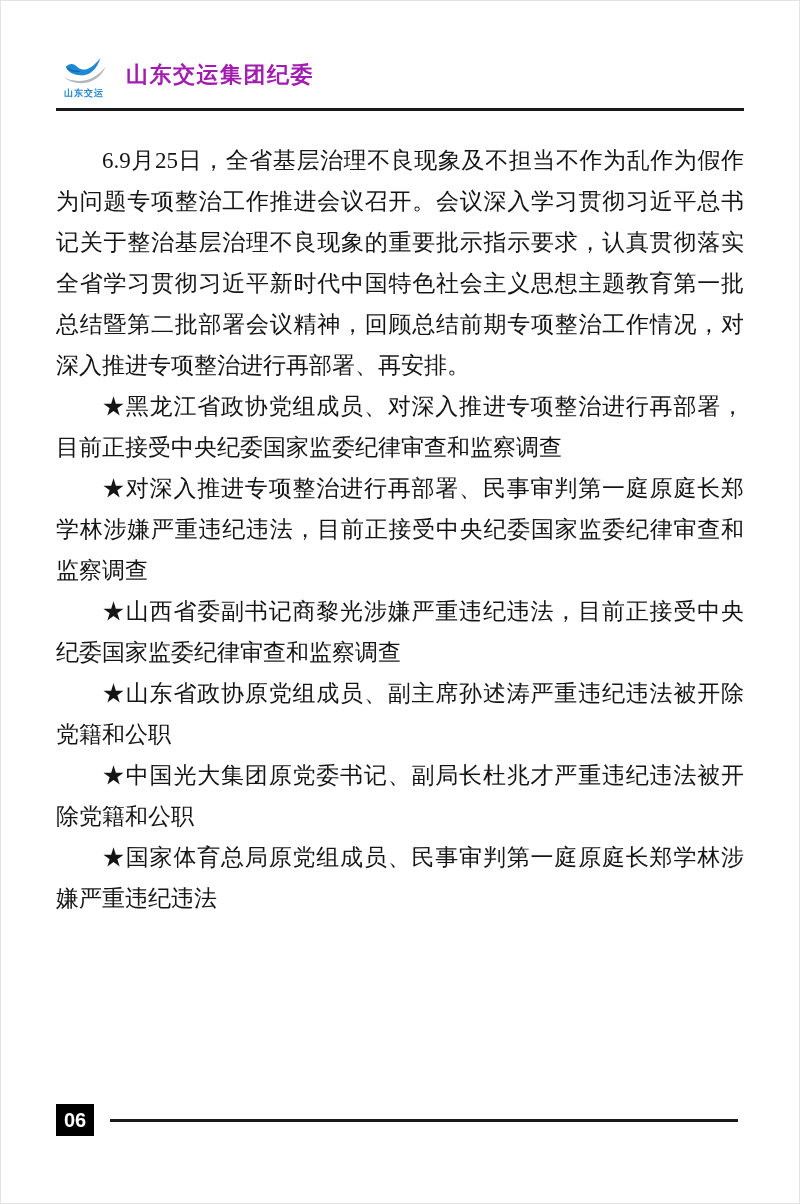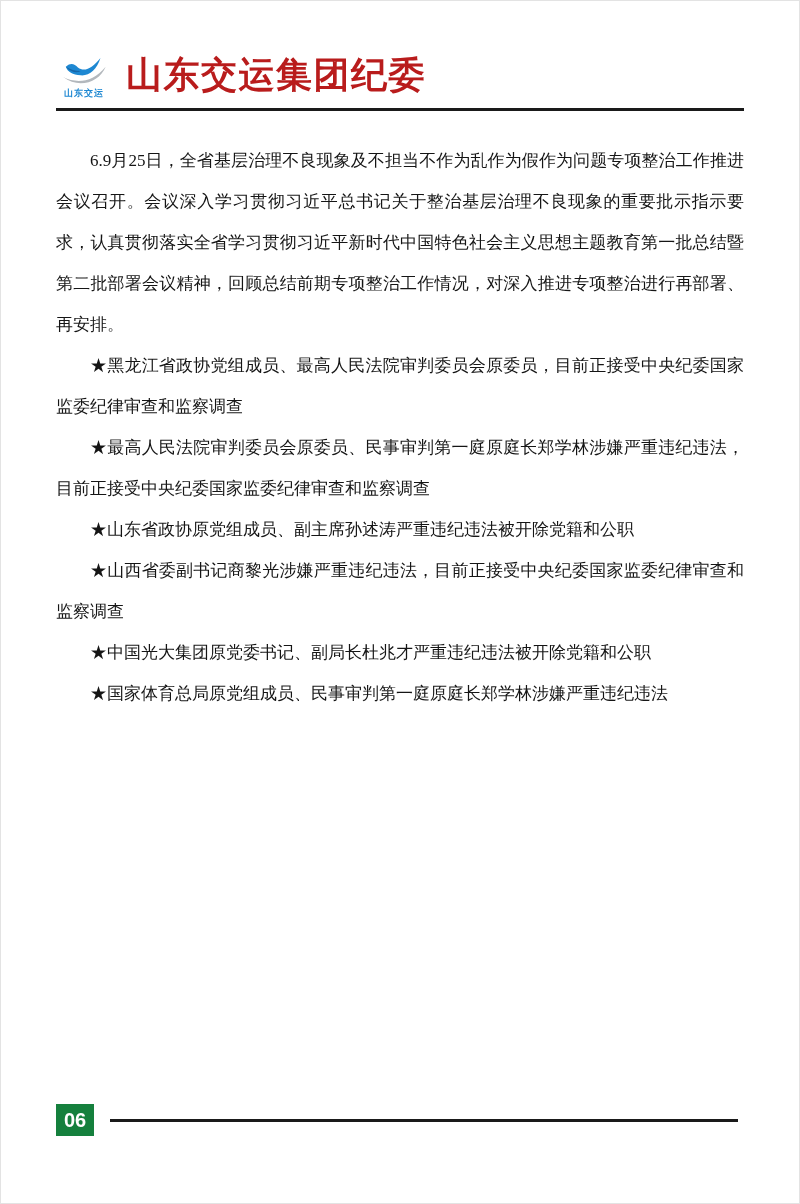--- a/index.html
+++ b/index.html
@@ -41,34 +41,34 @@
     font-size: 9px;
     font-weight: bold;
     color: #1e88d2;
     letter-spacing: 1px;
     margin-top: -2px;
     white-space: nowrap;
   }
   .org-title {
     font-family: "Liberation Sans", sans-serif;
     font-weight: bold;
-    font-size: 36px;
+    font-size: 22px;
     letter-spacing: 1.5px;
-    color: #b91c1c;
+    color: #a21caf;
     line-height: 1;
     padding-bottom: 4px;
   }
 
   
   .document-body {
     position: absolute;
     left: 55px;
     right: 55px;
     top: 139px;
-    font-size: 17px;
+    font-size: 23px;
     line-height: 41px;
     text-align: justify;
     text-justify: inter-ideograph;
     color: #151515;
   }
   .document-body p {
     margin: 0;
     text-indent: 2em;
     word-break: break-all;
   }
@@ -78,21 +78,21 @@
     position: absolute;
     left: 55px;
     bottom: 67px;
     width: 682px;
     display: flex;
     align-items: center;
   }
   .page-number {
     width: 38px;
     height: 32px;
-    background: #15803d;
+    background: #000000;
     color: #ffffff;
     font-family: "Liberation Sans", sans-serif;
     font-size: 20px;
     font-weight: bold;
     display: flex;
     align-items: center;
     justify-content: center;
     flex: 0 0 auto;
   }
   .footer-rule {
@@ -117,24 +117,24 @@
         </svg>
       </span>
       <span class="logo-text">山东交运</span>
     </div>
     <div class="org-title">山东交运集团纪委</div>
   </div>
 
   <div class="document-body">
 
   <p>6.9月25日，全省基层治理不良现象及不担当不作为乱作为假作为问题专项整治工作推进会议召开。会议深入学习贯彻习近平总书记关于整治基层治理不良现象的重要批示指示要求，认真贯彻落实全省学习贯彻习近平新时代中国特色社会主义思想主题教育第一批总结暨第二批部署会议精神，回顾总结前期专项整治工作情况，对深入推进专项整治进行再部署、再安排。</p>
-      <p>★黑龙江省政协党组成员、最高人民法院审判委员会原委员，目前正接受中央纪委国家监委纪律审查和监察调查</p>
-      <p>★最高人民法院审判委员会原委员、民事审判第一庭原庭长郑学林涉嫌严重违纪违法，目前正接受中央纪委国家监委纪律审查和监察调查</p>
+      <p>★黑龙江省政协党组成员、对深入推进专项整治进行再部署，目前正接受中央纪委国家监委纪律审查和监察调查</p>
+      <p>★对深入推进专项整治进行再部署、民事审判第一庭原庭长郑学林涉嫌严重违纪违法，目前正接受中央纪委国家监委纪律审查和监察调查</p>
+      <p>★山西省委副书记商黎光涉嫌严重违纪违法，目前正接受中央纪委国家监委纪律审查和监察调查</p>
       <p>★山东省政协原党组成员、副主席孙述涛严重违纪违法被开除党籍和公职</p>
-      <p>★山西省委副书记商黎光涉嫌严重违纪违法，目前正接受中央纪委国家监委纪律审查和监察调查</p>
       <p>★中国光大集团原党委书记、副局长杜兆才严重违纪违法被开除党籍和公职</p>
       <p>★国家体育总局原党组成员、民事审判第一庭原庭长郑学林涉嫌严重违纪违法</p>
     </div>
 
   <div class="footer">
     <div class="page-number">06</div>
     <div class="footer-rule"></div>
   </div>
 
 </div>

